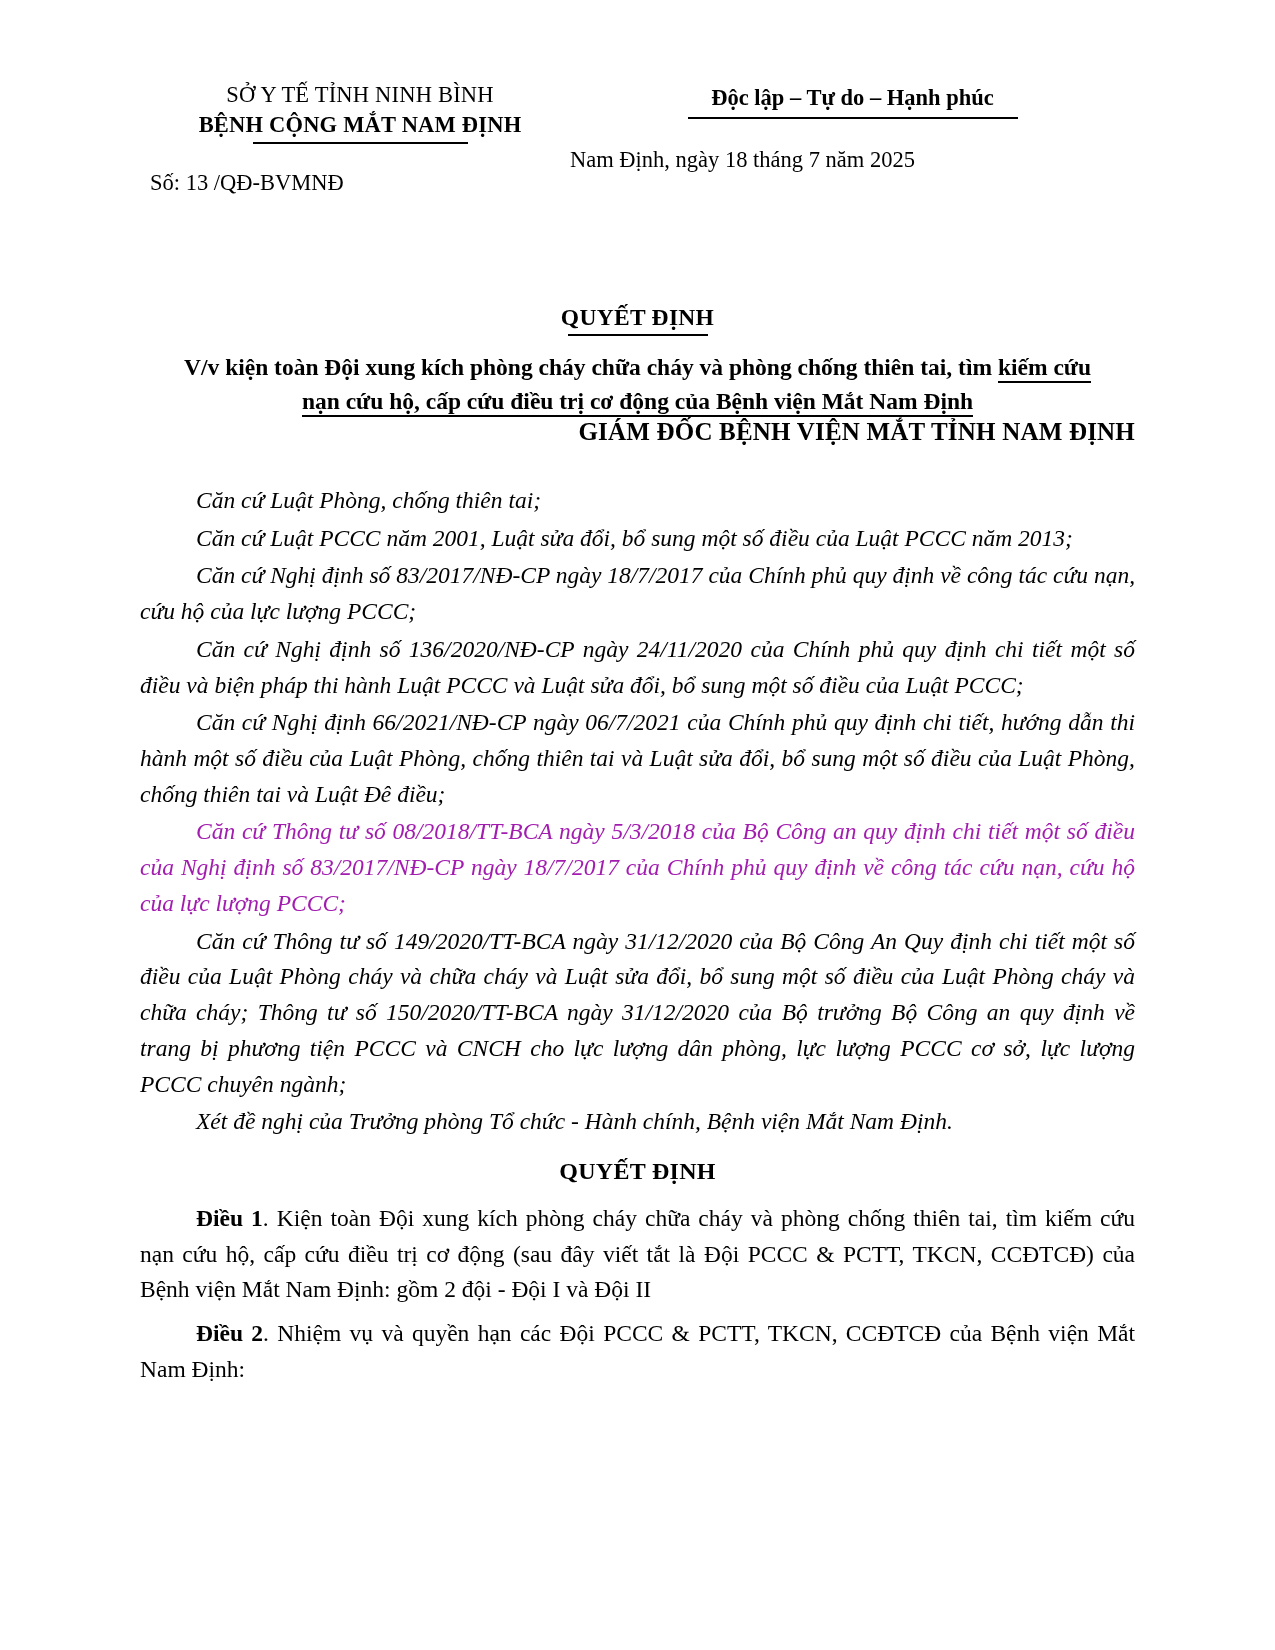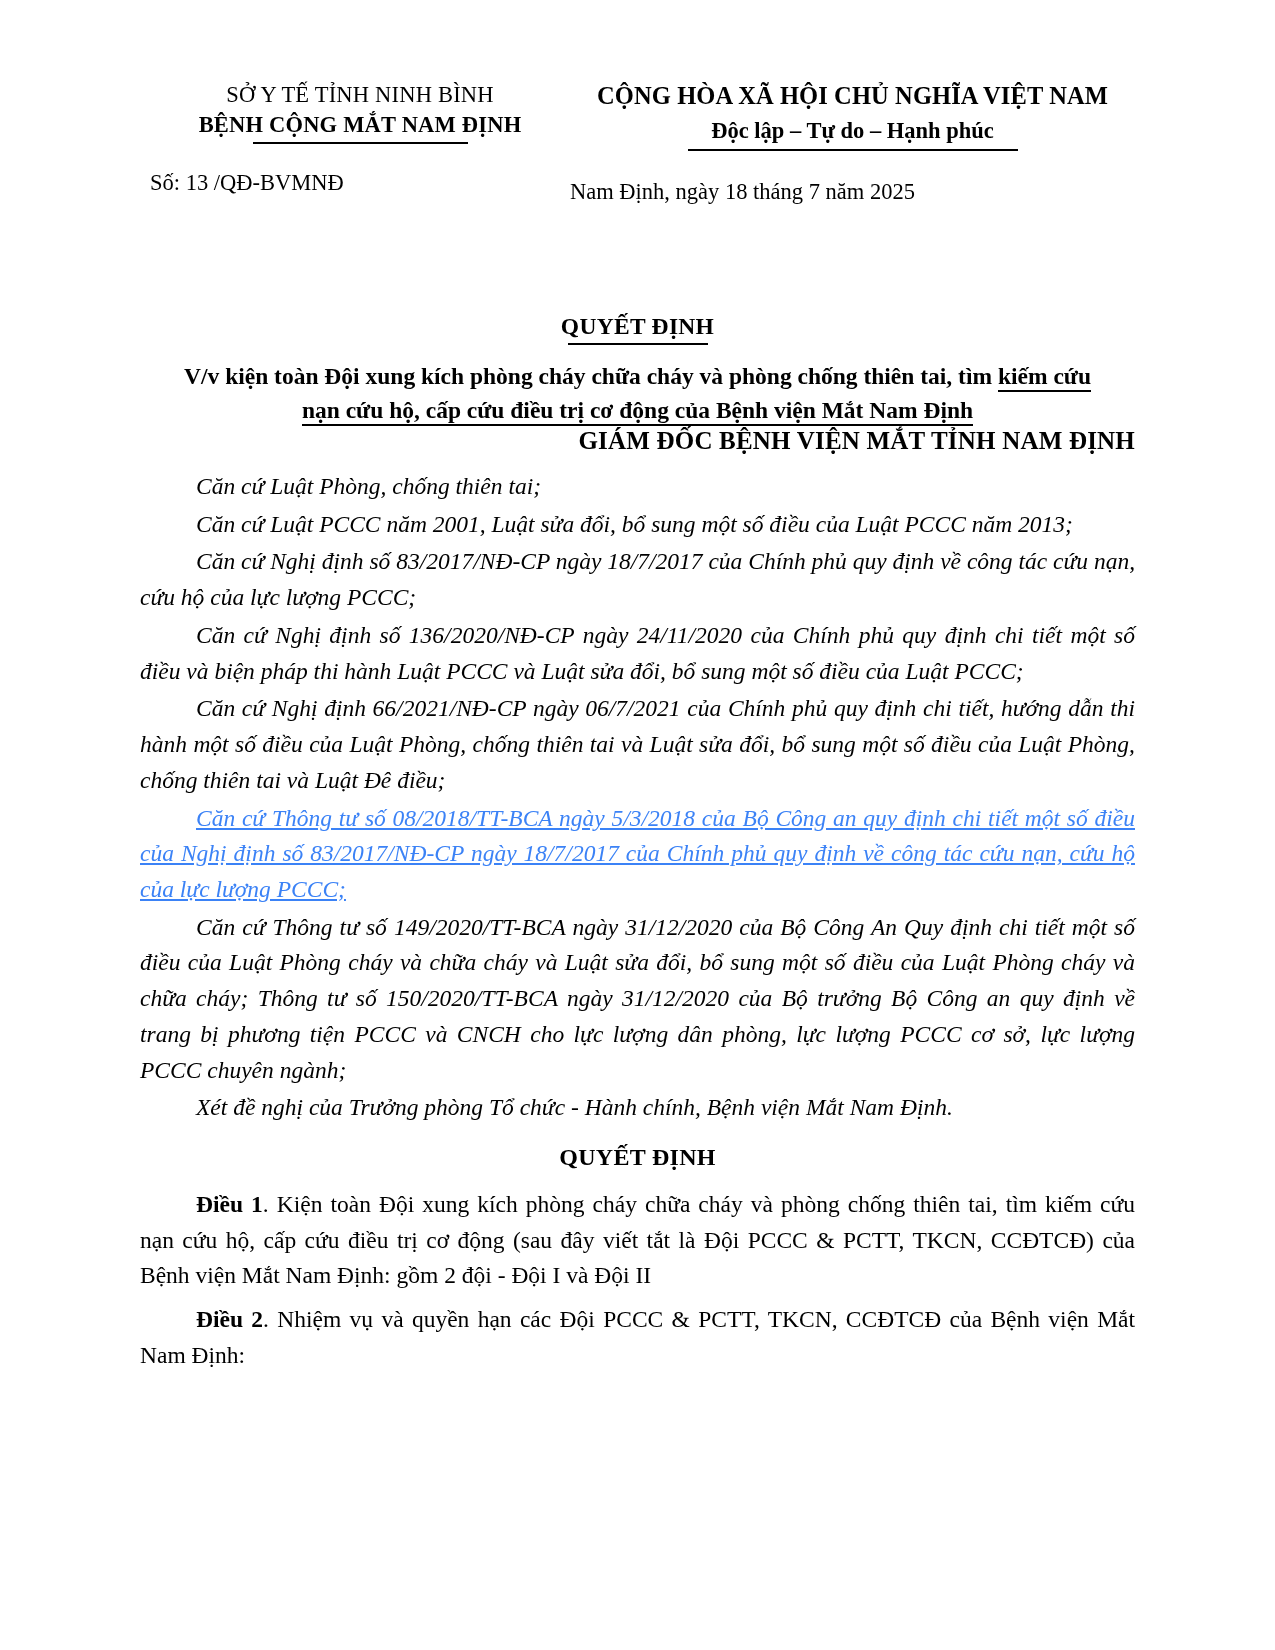--- a/index.html
+++ b/index.html
@@ -111,34 +111,33 @@
   }
   .director-line {
     font-size: 25px;
     font-weight: bold;
     text-align: right;
     letter-spacing: 0.2px;
   }
 
   
   .basis {
-    margin-top: 14px;
+    margin-top: 37px;
   }
   .basis p {
     font-size: 23.5px;
     font-style: italic;
     line-height: 1.52;
     margin: 0 0 2px 0;
     text-align: justify;
     text-indent: 56px;
     text-justify: inter-word;
   }
   .basis p.faded {
-    color: #3b82f6;
-    text-decoration: underline;
+    color: #a21caf;
   }
 
   .decide-word {
     font-size: 24px;
     font-weight: bold;
     text-align: center;
     margin-top: 18px;
     letter-spacing: 0.3px;
   }
 
@@ -169,21 +168,20 @@
 <div class="page">
 
   <div class="header">
     <div class="header-left">
       <div class="org-line">SỞ Y TẾ TỈNH NINH BÌNH</div>
       <div class="org-line bold">BỆNH CỘNG MẮT NAM ĐỊNH</div>
       <div class="rule-under-org"></div>
       <div class="doc-number">Số: 13  /QĐ-BVMNĐ</div>
     </div>
     <div class="header-right">
-      <div class="nation-line">CỘNG HÒA XÃ HỘI CHỦ NGHĨA VIỆT NAM</div>
       <div class="nation-sub">Độc lập – Tự do – Hạnh phúc</div>
       <div class="rule-under-nation"></div>
       <div class="date-line">Nam Định, ngày  18  tháng  7  năm 2025</div>
     </div>
   </div>
 
   <div class="title-block">
     <div class="title-main">QUYẾT ĐỊNH</div>
     <div class="title-rule"></div>
     <div class="title-sub">

